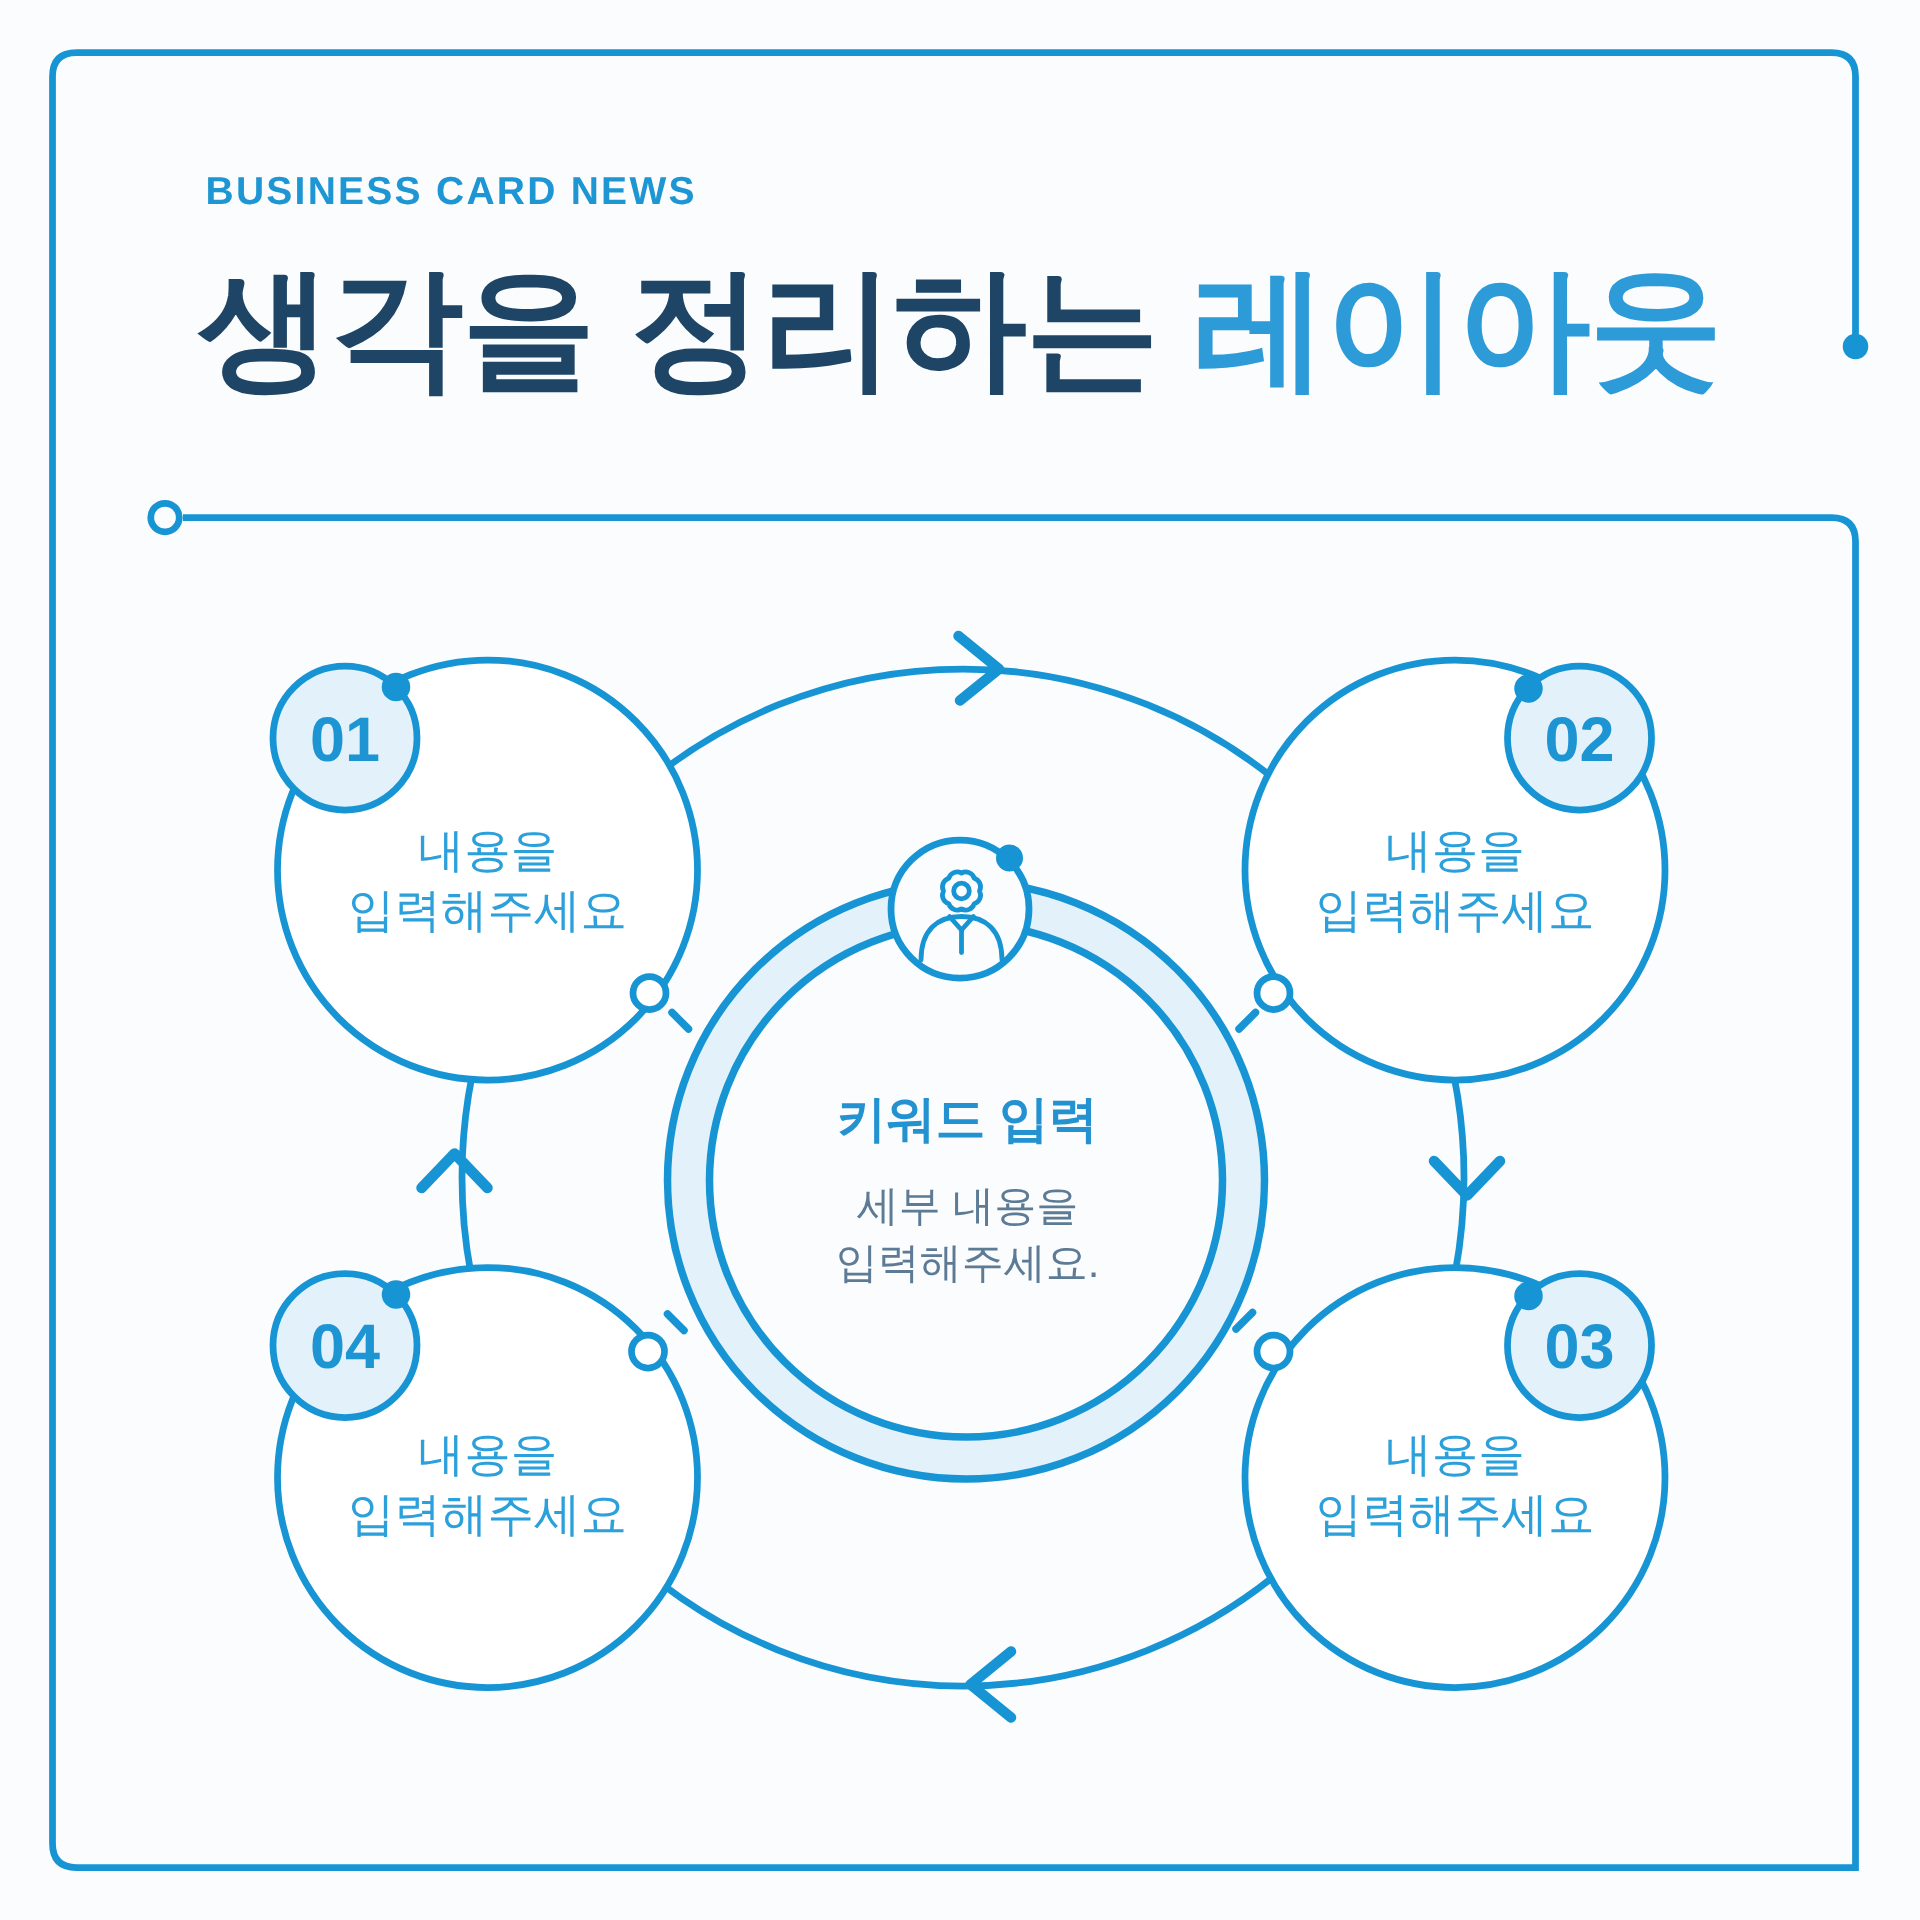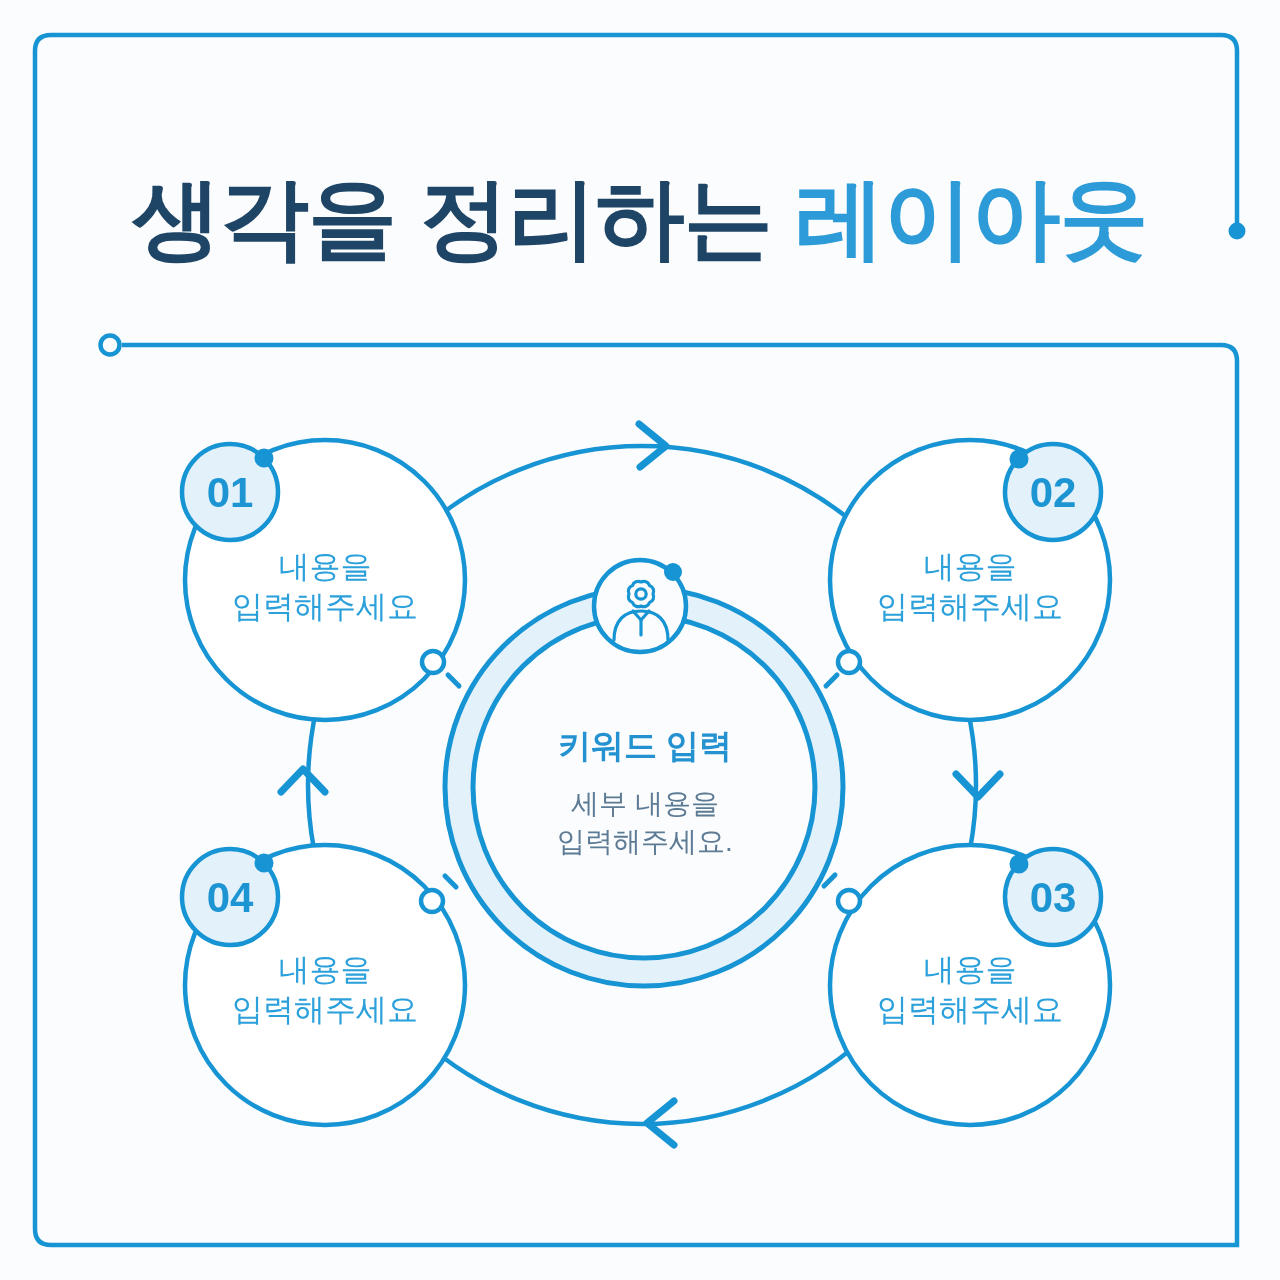--- a/index.html
+++ b/index.html
@@ -117,15 +117,16 @@
     </g>
     <g>
       <circle cx="230" cy="897" r="48" fill="#e3f1fb" stroke="#1794d3" stroke-width="4.5"></circle>
       <circle cx="264" cy="863" r="9.5" fill="#1794d3"></circle>
       <text class="num" x="230" y="912">04</text>
       <text class="step-line" x="325" y="980">내용을</text>
       <text class="step-line" x="325" y="1020">입력해주세요</text>
     </g>
   </svg>
 
+  <div class="eyebrow">BUSINESS CARD NEWS</div>
   <div class="title"><span>생각을 정리하는 </span><span class="accent">레이아웃</span></div>
 
 </div>
 
 </body></html>

